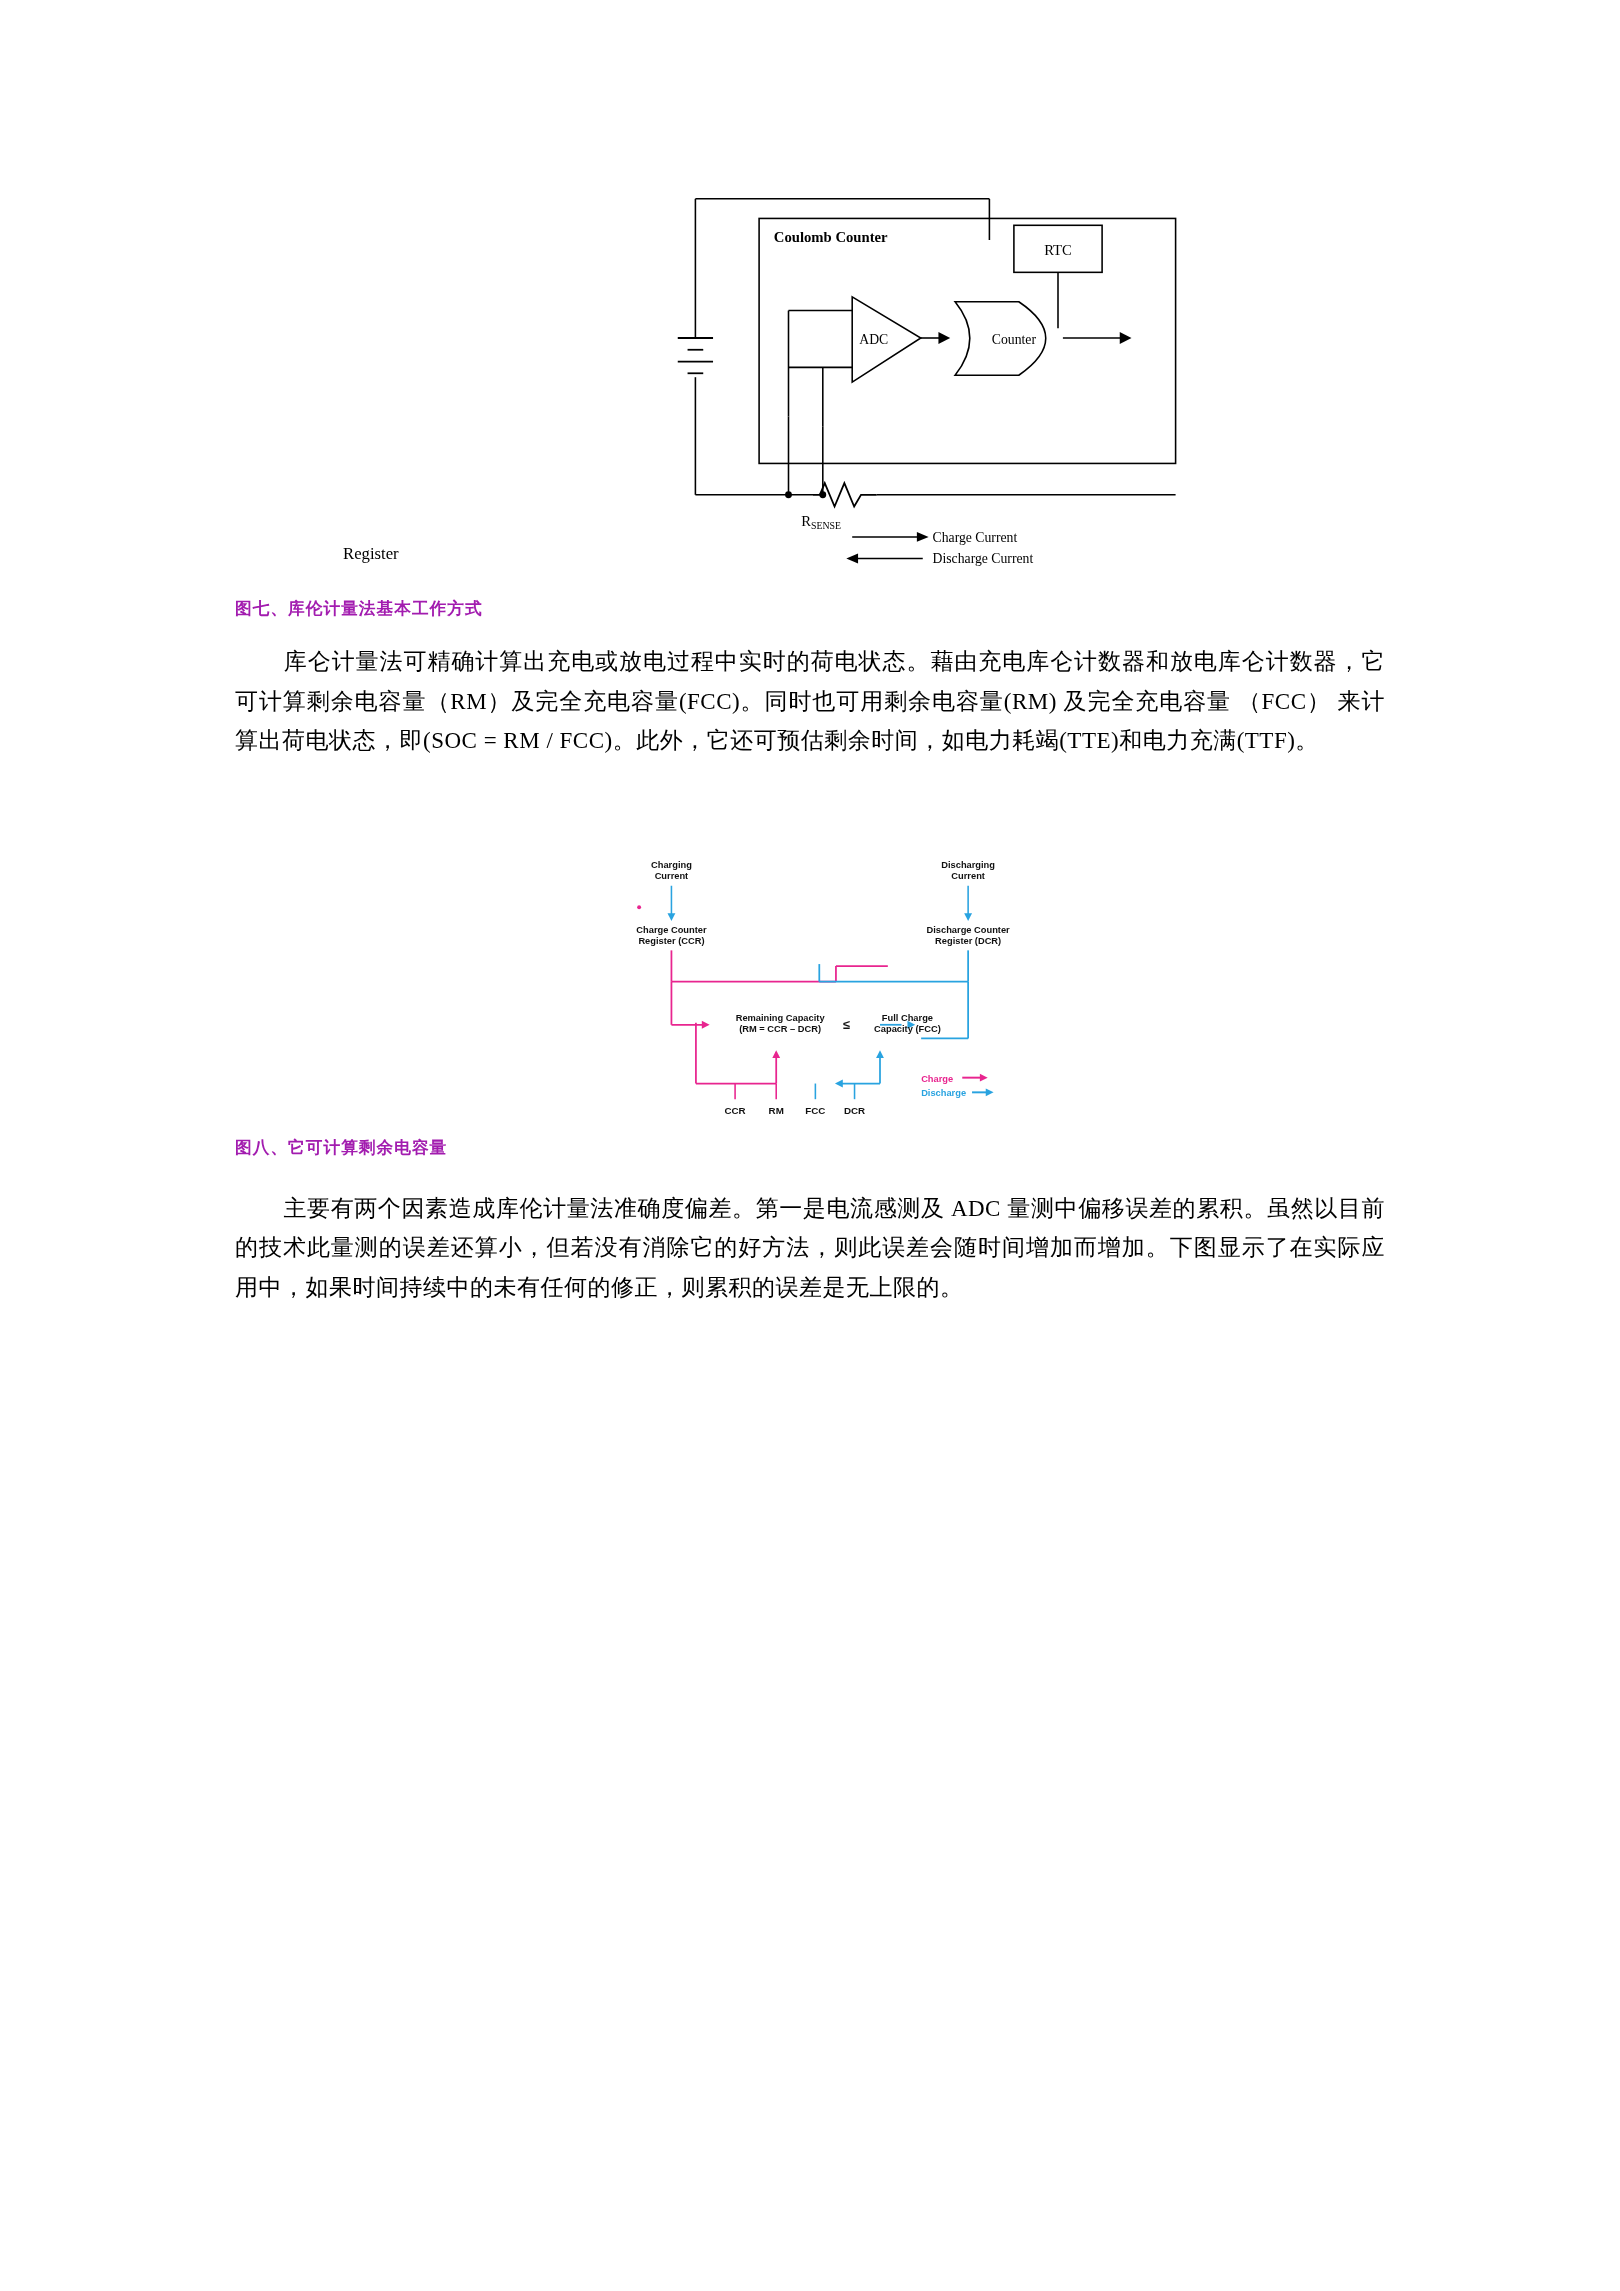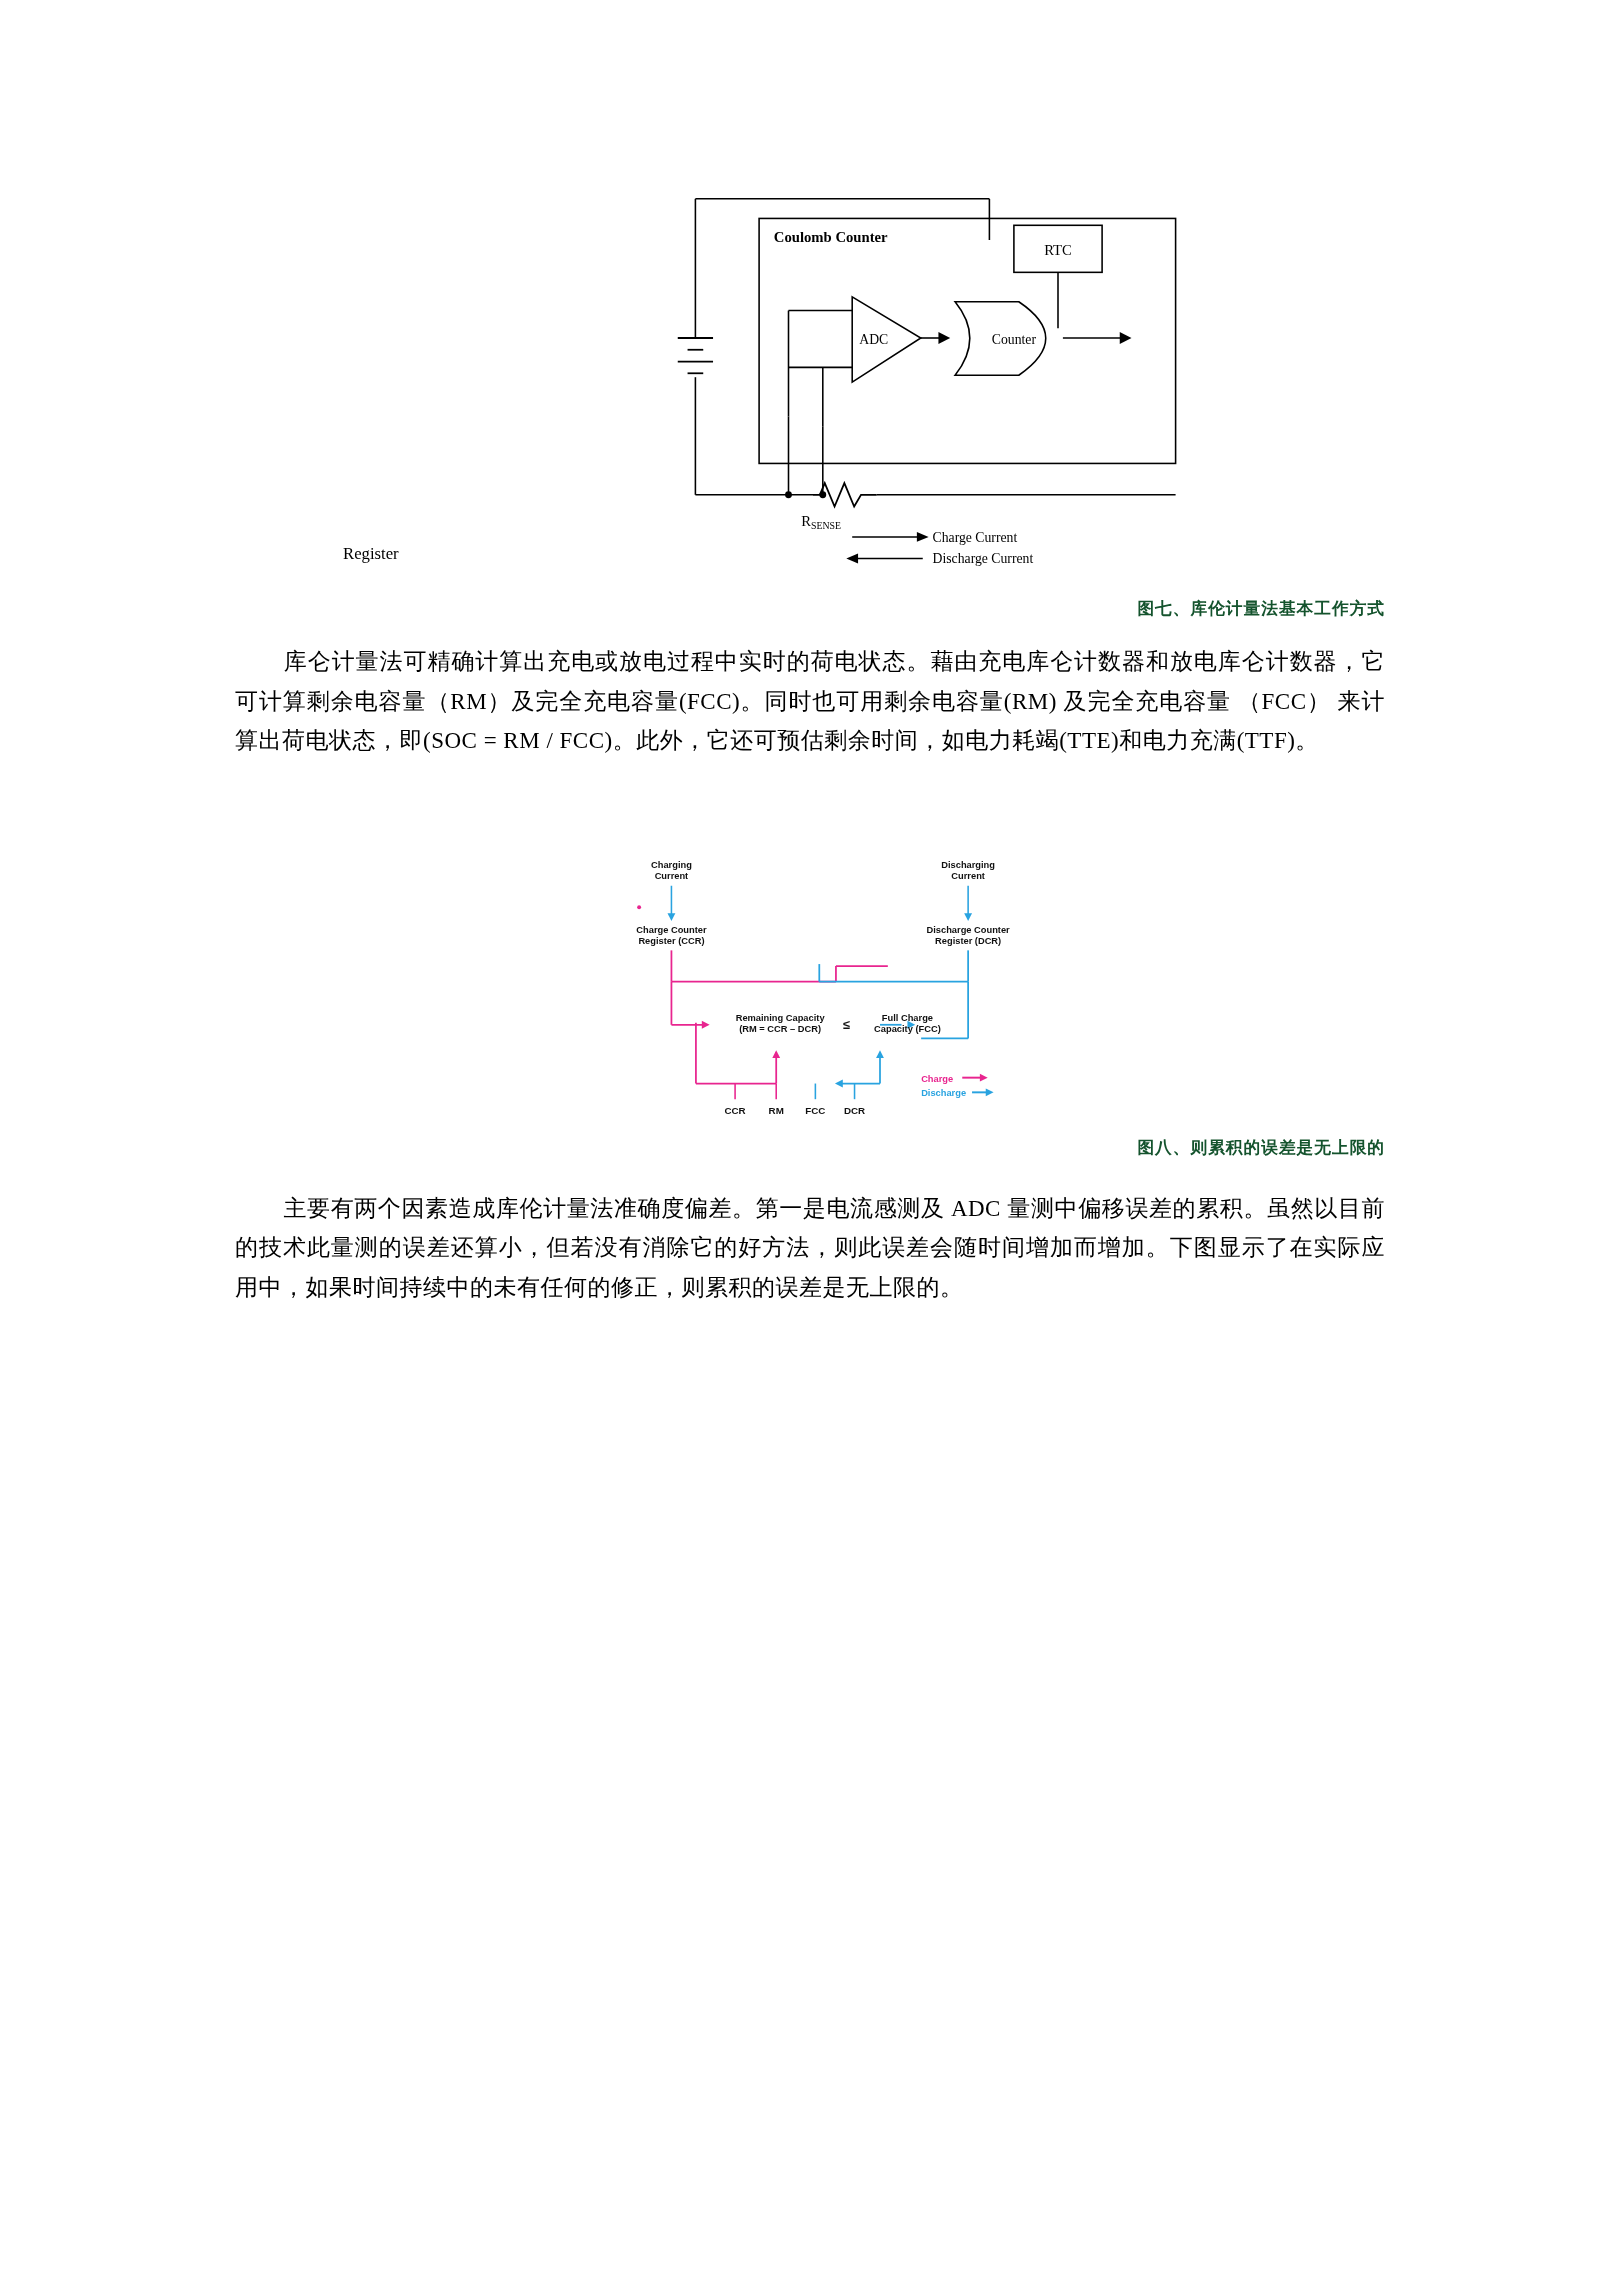--- a/index.html
+++ b/index.html
@@ -33,26 +33,26 @@
   .fig7 {
     position: absolute;
     left: 431px;
     top: 0;
     width: 686px;
     height: 412px;
   }
   .fig7 svg { display: block; }
 
   .fig-caption {
-    text-align: right;
+    text-align: left;
     font-family: "Liberation Sans", sans-serif;
     font-weight: bold;
     font-size: 16.7px;
     letter-spacing: 1px;
-    color: #14532d;
+    color: #a21caf;
   }
 
   
   p.body {
     font-size: 23px;
     line-height: 1.72;
     text-align: justify;
     text-justify: inter-ideograph;
     margin: 0;
     letter-spacing: 0.5px;
@@ -258,19 +258,19 @@
           <text x="330" y="230" font-size="9.5" font-weight="bold" fill="#e8258f">Charge</text>
           <path d="M372 226 L392 226" stroke="#e8258f" stroke-width="2" fill="none"></path>
           <path d="M390 222 L398 226 L390 230 Z" fill="#e8258f" stroke="none"></path>
           <text x="330" y="245" font-size="9.5" font-weight="bold" fill="#29a3e0">Discharge</text>
           <path d="M382 241 L398 241" stroke="#29a3e0" stroke-width="2" fill="none"></path>
           <path d="M396 237 L404 241 L396 245 Z" fill="#29a3e0" stroke="none"></path>
         </g>
       </svg>
     </div>
 
-    <div class="fig-caption cap8">图八、则累积的误差是无上限的</div>
+    <div class="fig-caption cap8">图八、它可计算剩余电容量</div>
   </div>
 
   <p class="body para2"><span class="indent"></span><span>主要有两个因素造成库伦计量法准确度偏差。第一是电流感测及 ADC 量测中偏移误差的累积。虽然以目前的技术此量测的误差还算小，但若没有消除它的好方法，则此误差会随时间增加而增加。下图显示了在实际应用中，如果时间持续中的未有任何的修正，则累积的误差是无上限的。</span></p>
 
 </div>
 
 
 </body></html>

